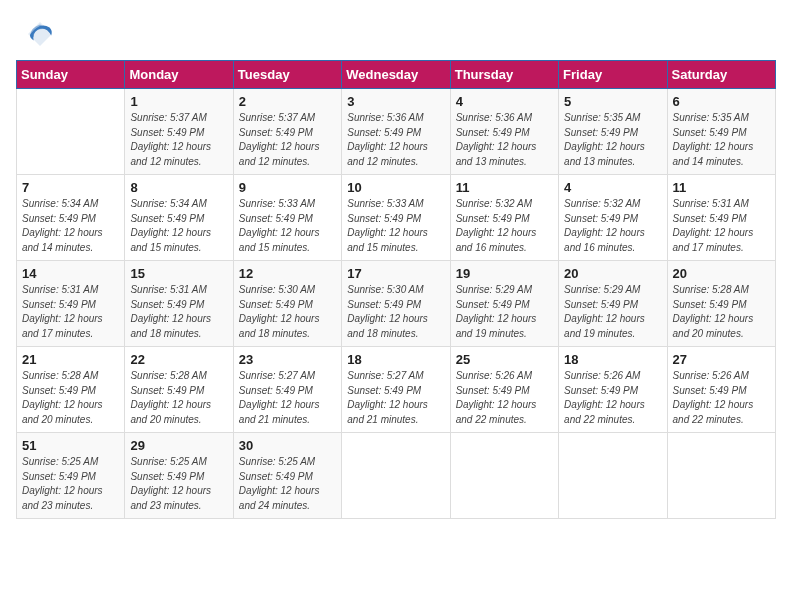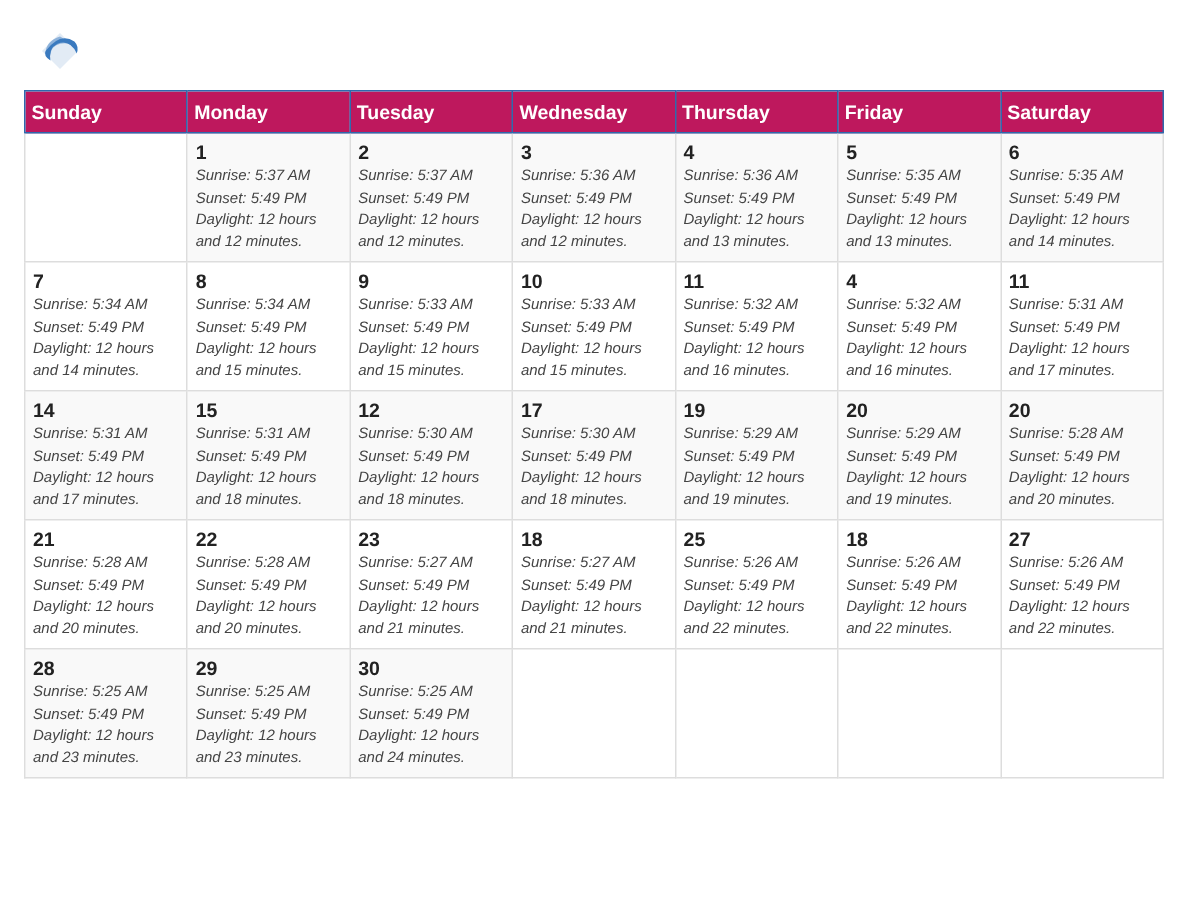--- a/index.html
+++ b/index.html
@@ -329,21 +329,21 @@
           <td>
             <span class="day-number">27</span>
             <div class="day-info" style="white-space: pre-line;">Sunrise: 5:26 AM
 Sunset: 5:49 PM
 Daylight: 12 hours
 and 22 minutes.</div>
           </td>
         </tr>
         <tr>
           <td>
-            <span class="day-number">28</span>
+            <span class="day-number">51</span>
             <div class="day-info" style="white-space: pre-line;">Sunrise: 5:25 AM
 Sunset: 5:49 PM
 Daylight: 12 hours
 and 23 minutes.</div>
           </td>
           <td>
             <span class="day-number">29</span>
             <div class="day-info" style="white-space: pre-line;">Sunrise: 5:25 AM
 Sunset: 5:49 PM
 Daylight: 12 hours

